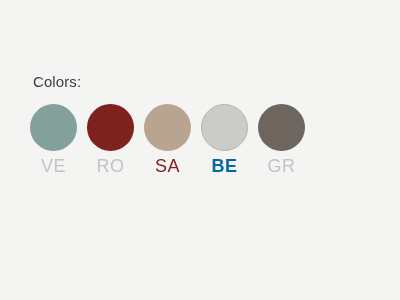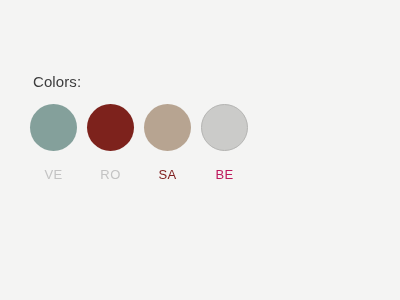--- a/index.html
+++ b/index.html
@@ -45,22 +45,22 @@
   .swatch-cell:last-child {
     margin-right: 0;
   }
   .swatch-dot {
     width: 47px;
     height: 47px;
     border-radius: 50%;
     box-sizing: border-box;
   }
   .swatch-label {
-    margin-top: 16px;
-    font-size: 13px;
+    margin-top: 8px;
+    font-size: 18px;
     line-height: 15px;
     color: #c3c3c3;
     letter-spacing: 0.4px;
     text-align: center;
   }
 </style>
 </head>
 <body style="background: rgb(244, 244, 243);">
 
 <div class="canvas">
@@ -80,18 +80,22 @@
     </div>
 
     <div class="swatch-cell">
       <div class="swatch-dot" style="background: rgb(183, 164, 145);"></div>
       <div class="swatch-label" style="color: #7f1d1d;">SA</div>
     </div>
 
 
     <div class="swatch-cell">
       <div class="swatch-dot" style="background: rgb(203, 203, 201); border: 1px solid rgb(180, 180, 178);"></div>
-      <div class="swatch-label" style="color: #be185d;">BE</div>
+      <div class="swatch-label" style="color: #0369a1; font-weight: bold;">BE</div>
     </div>
 
+    <div class="swatch-cell">
+      <div class="swatch-dot" style="background: rgb(110, 101, 95);"></div>
+      <div class="swatch-label" style="color: rgb(195, 195, 195);">GR</div>
+    </div>
 
   </div>
 </div>
 
 </body></html>

